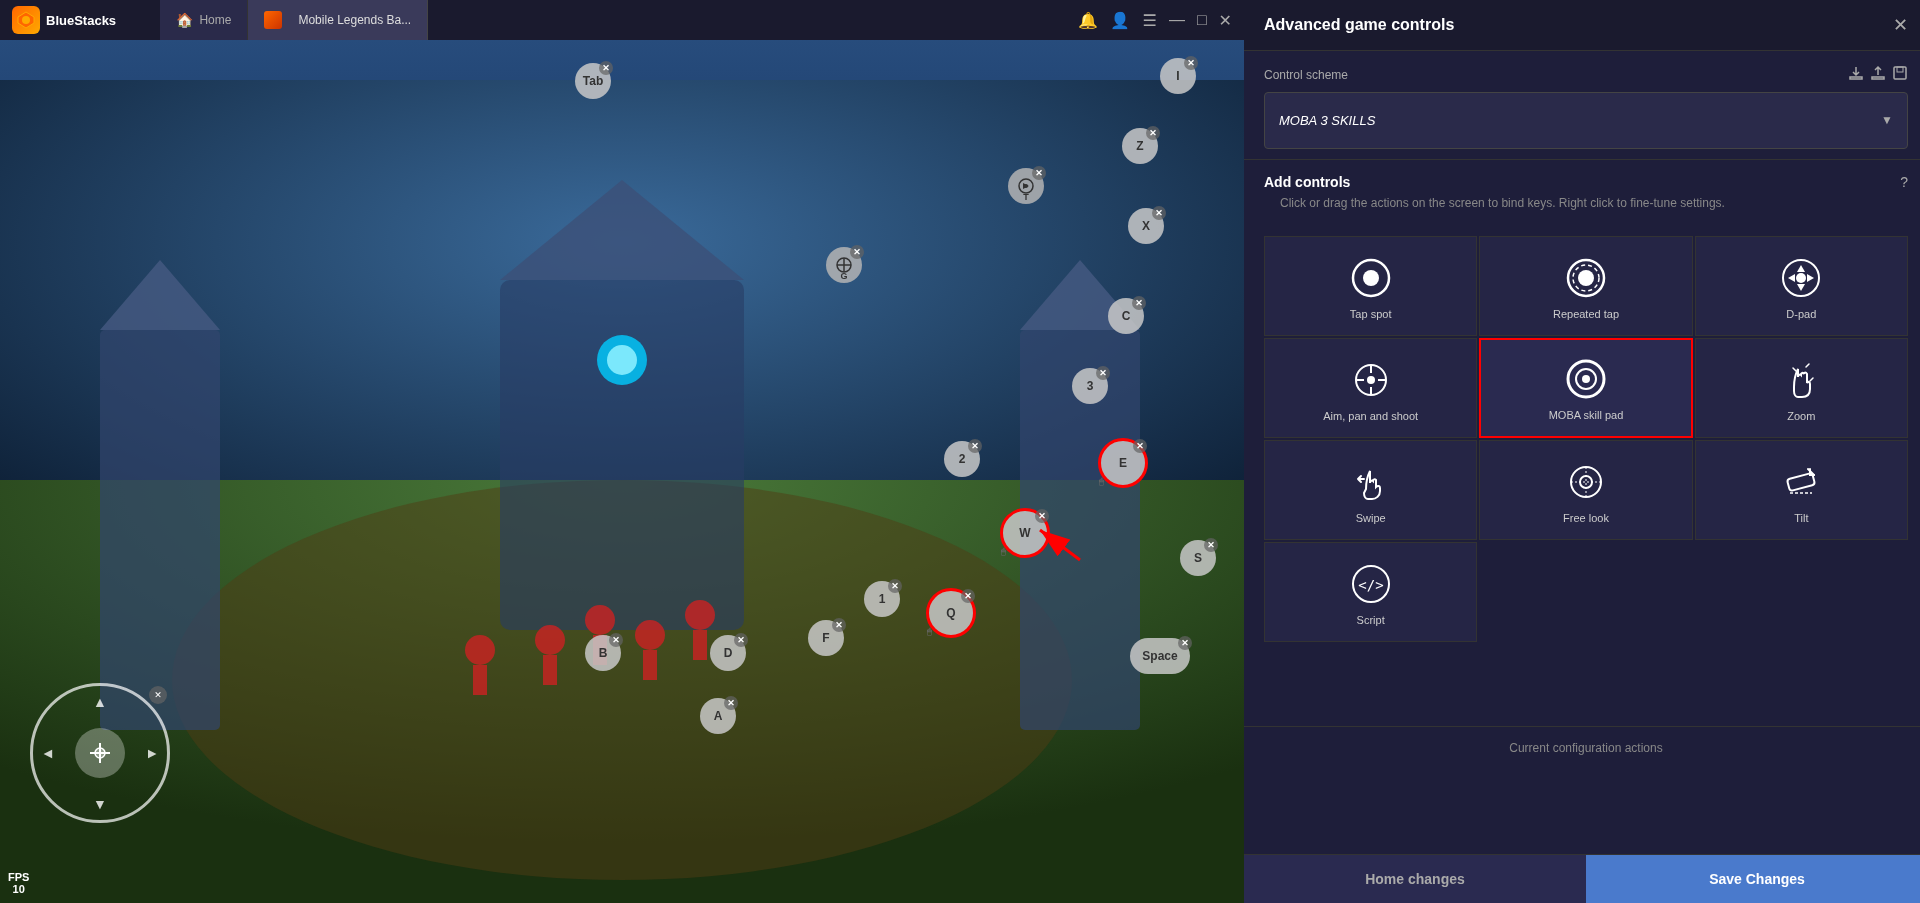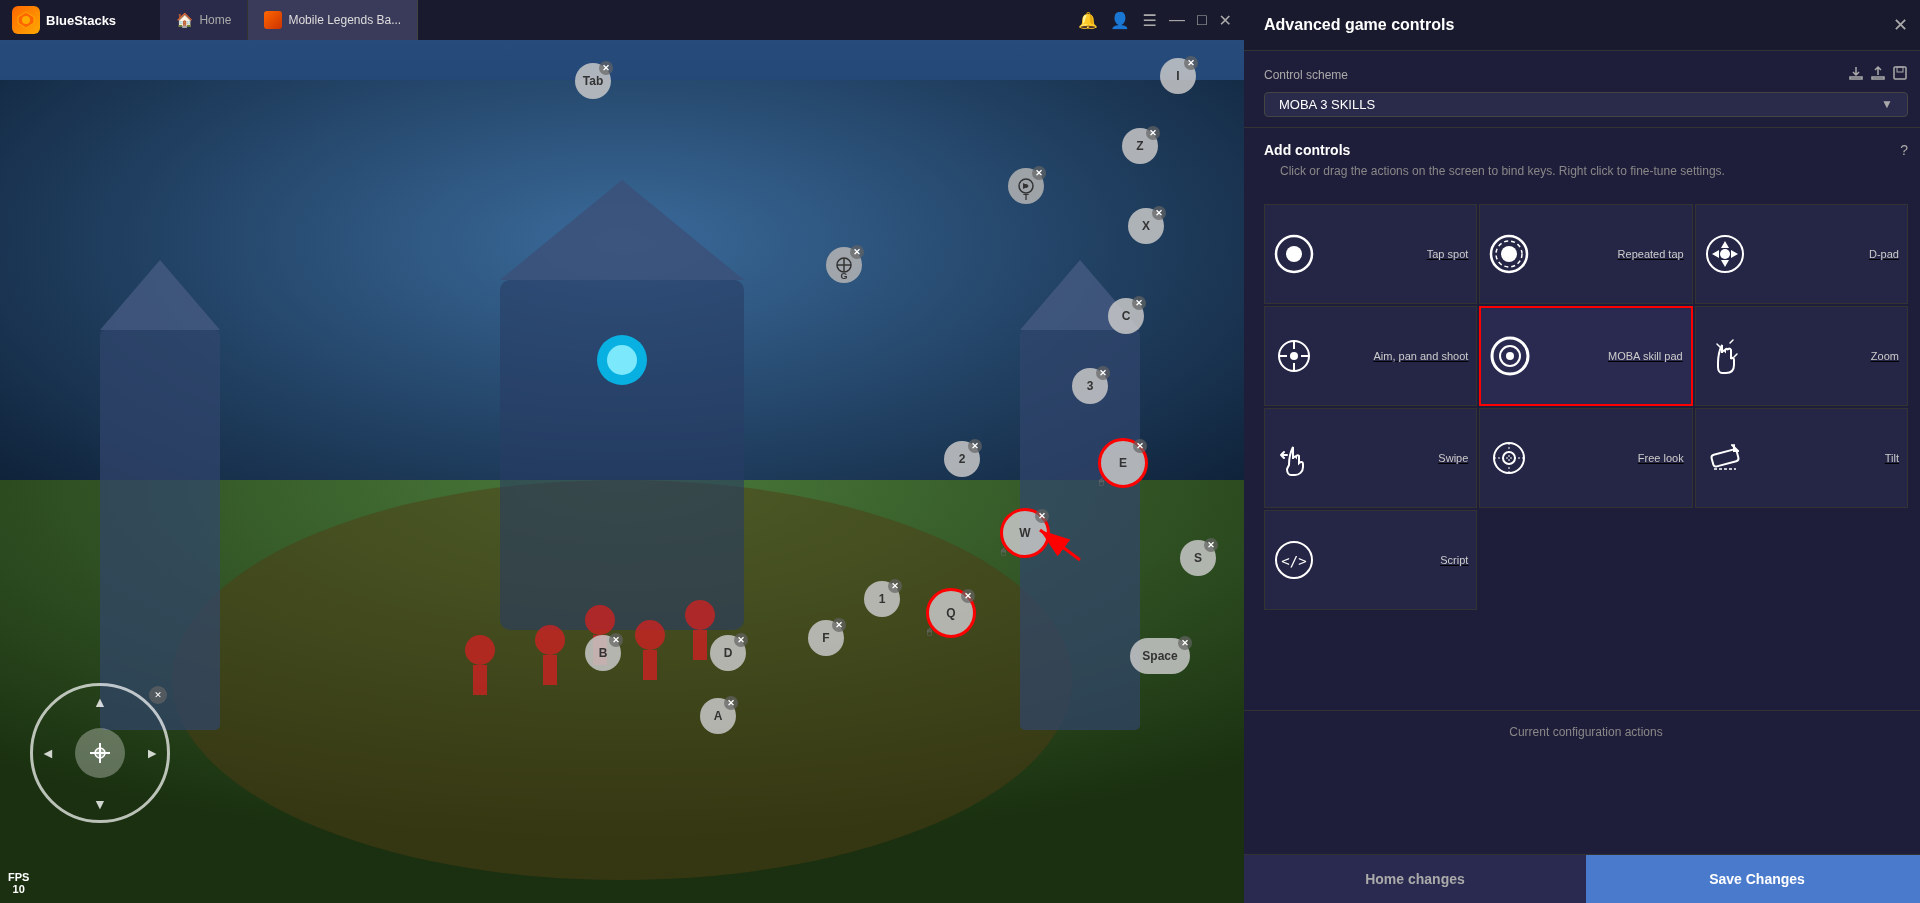--- a/index.html
+++ b/index.html
@@ -56,21 +56,21 @@
 
     .tab-home {
       display: flex; align-items: center; gap: 6px;
       padding: 0 16px; height: 40px;
       background: #2a2a4a; color: #aaa; font-size: 12px;
       border-right: 1px solid #333;
     }
     .tab-home .tab-icon { font-size: 14px; }
 
     .tab-game {
-      display: flex; align-items: center; gap: 6px;
+      display: flex; align-items: center; gap: 16px;
       padding: 0 16px; height: 40px;
       background: #3a3a5a; color: #ddd; font-size: 12px;
       border-right: 1px solid #444;
     }
     .tab-game-icon {
       width: 18px; height: 18px;
       background: linear-gradient(135deg, #ff6600, #cc3300);
       border-radius: 3px;
     }
 
@@ -203,27 +203,28 @@
     .scheme-icons {
       display: flex; gap: 6px;
     }
     .scheme-icon-btn {
       color: #aaa; font-size: 14px; cursor: pointer;
     }
     .scheme-dropdown {
       display: flex;
       align-items: flex-start;
       justify-content: space-between;
-      padding: 4px 14px;
+      padding: 20px 14px;
       background: #2a2a4a;
       border: 1px solid #444;
       border-radius: 4px;
       cursor: pointer;
       color: white;
       font-size: 13px;
+      font-style: italic;
     }
     .scheme-dropdown-arrow { color: #aaa; font-size: 12px; }
 
     
     .section-add-controls {
       padding: 14px 20px 10px;
       border-top: 1px solid #333;
     }
     .add-controls-header {
       display: flex;
@@ -251,30 +252,29 @@
 
     
     .controls-grid {
       display: grid;
       grid-template-columns: repeat(3, 1fr);
       gap: 2px;
       padding: 0 20px;
     }
     .control-item {
       display: flex;
-      flex-direction: row;
+      flex-direction: column;
       align-items: center;
-      justify-content: space-between;
+      justify-content: flex-end;
       padding: 14px 8px;
       background: #252545;
       border: 1px solid #333;
       cursor: pointer;
       gap: 8px;
       min-height: 100px;
-      text-decoration: underline;
     }
     .control-item.selected {
       border: 2px solid #ff0000;
       background: #2a2a50;
     }
     .control-icon {
       width: 42px; height: 42px;
       display: flex; align-items: center; justify-content: center;
       color: white;
     }

